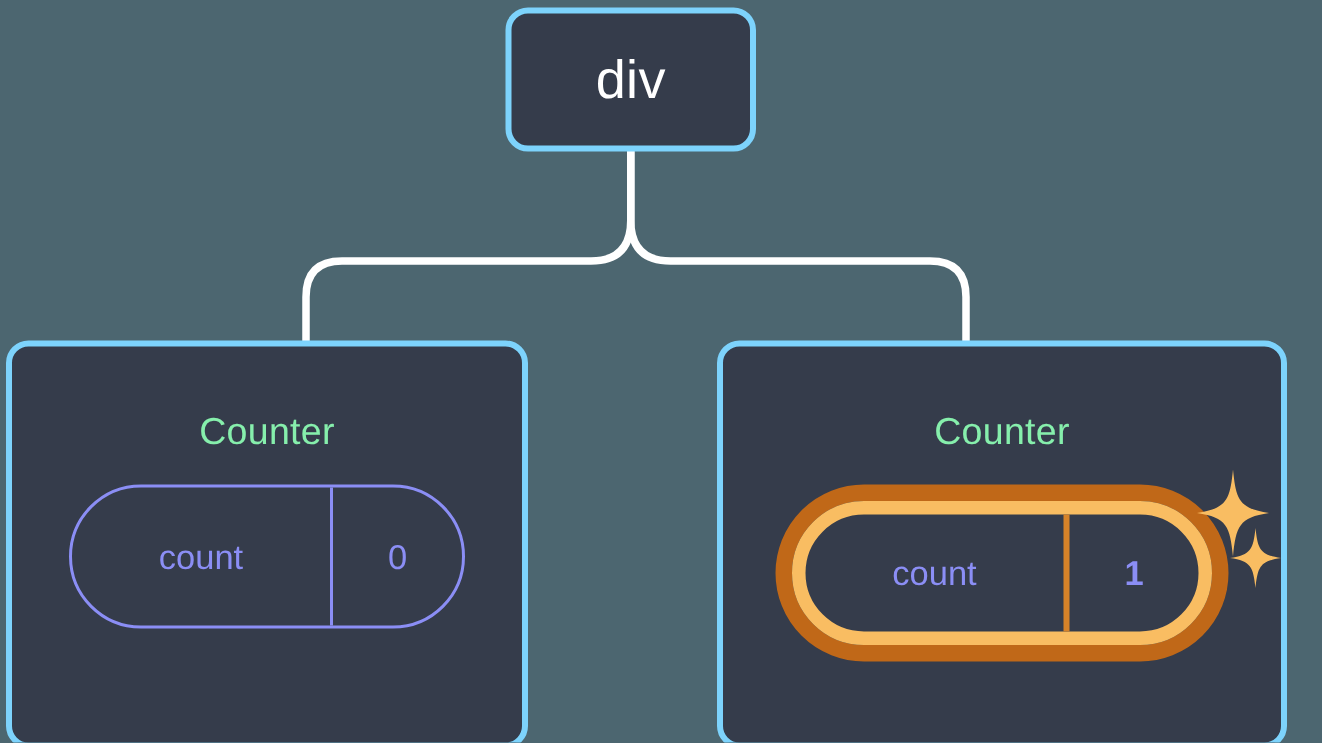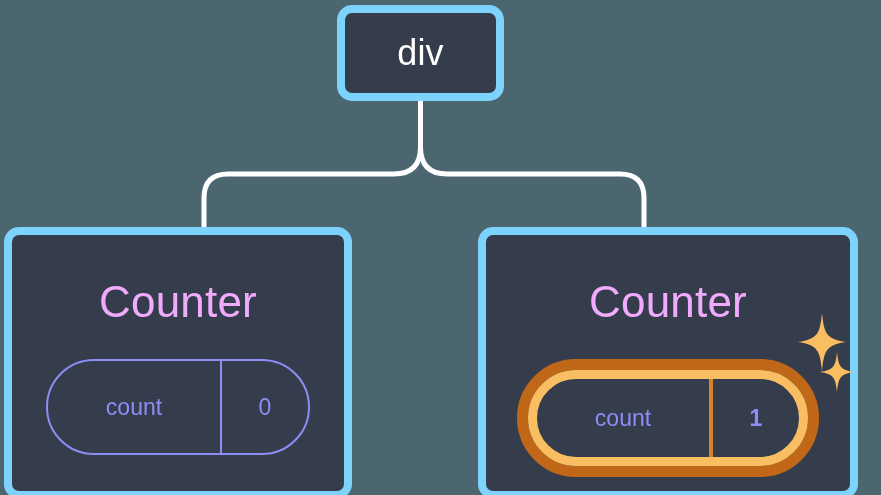--- a/index.html
+++ b/index.html
@@ -28,21 +28,21 @@
     width: 881px;
     height: 495px;
     pointer-events: none;
   }
 
   
   .node {
     position: absolute;
     box-sizing: border-box;
     background: #353c4b;
-    border: 8px solid #7dd3fc;
+    border: 4px solid #7dd3fc;
     border-radius: 15px;
     display: flex;
     flex-direction: column;
     align-items: center;
   }
 
   .node-root {
     left: 337px;
     top: 5px;
     width: 167px;
@@ -60,25 +60,25 @@
   .node-child {
     top: 227px;
     height: 272px;
     padding-top: 45px;
   }
 
   .node-child-left  { left: 4px;   width: 348px; }
   .node-child-right { left: 478px; width: 380px; }
 
   .node-title {
-    color: #f0abfc;
-    font-size: 44px;
+    color: #86efac;
+    font-size: 25px;
     line-height: 1;
     letter-spacing: 0.2px;
-    margin-bottom: 35px;
+    margin-bottom: 22px;
   }
 
   
   .pill-wrap {
     position: relative;
     display: flex;
     align-items: center;
     justify-content: center;
   }
 

